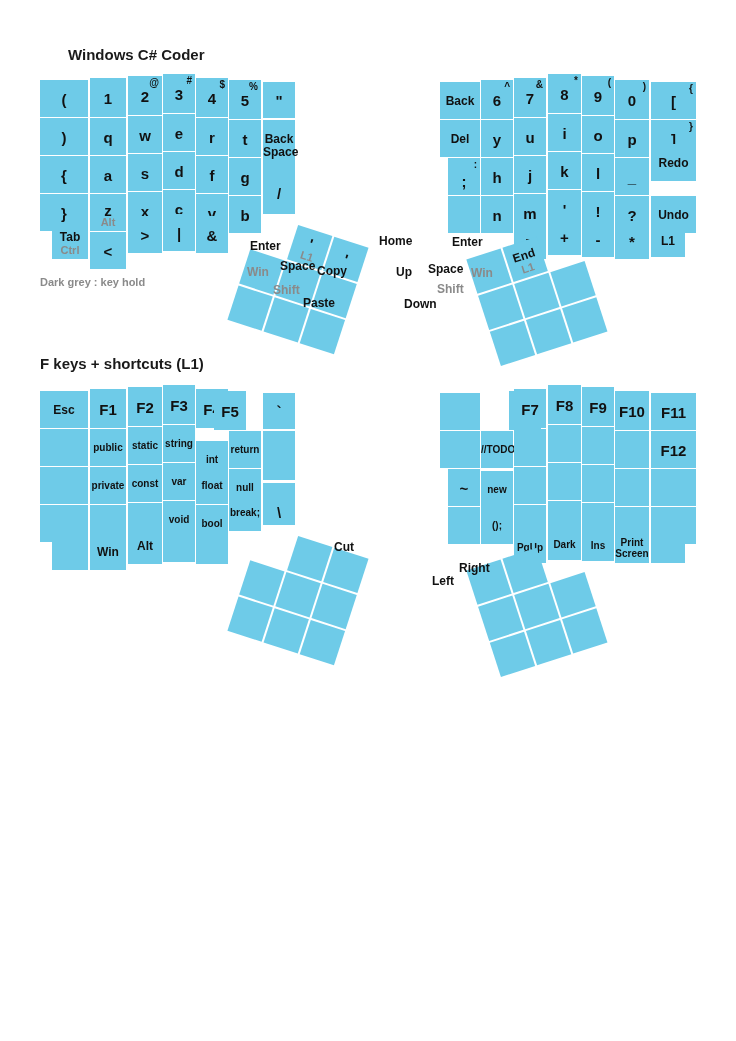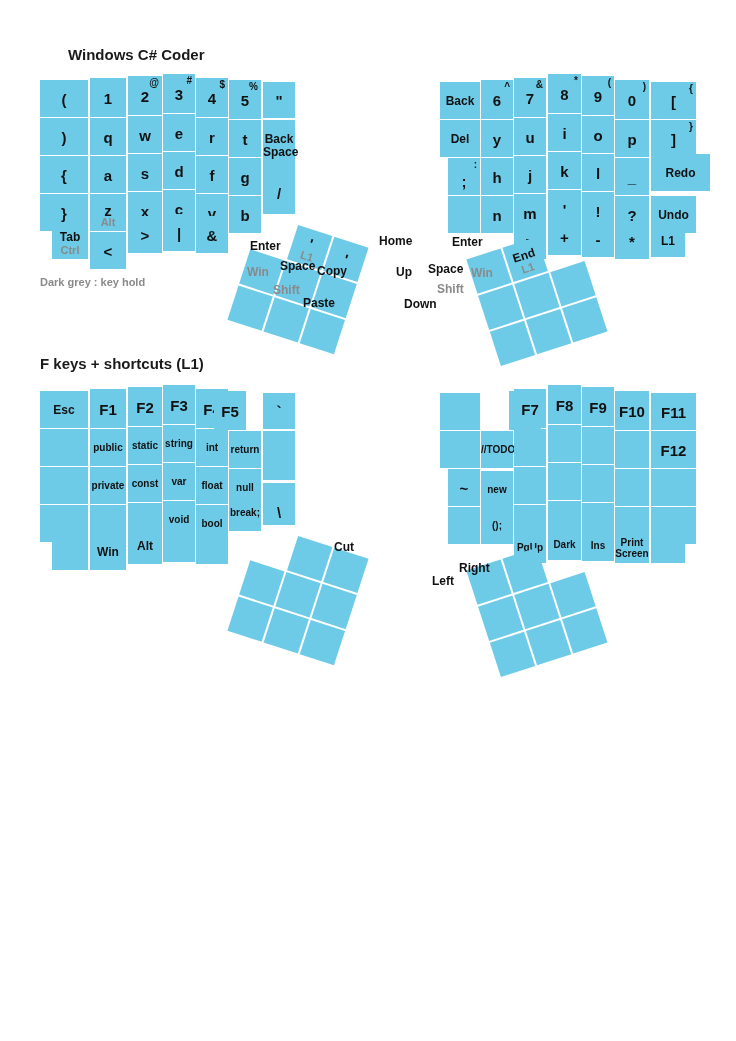--- a/index.html
+++ b/index.html
@@ -299,21 +299,21 @@
   </div>
   <div class="key" style="left:548px; top:152px; width:33px; height:37px;">
     <span class="lbl main">k</span>
   </div>
   <div class="key" style="left:582px; top:154px; width:32px; height:37px;">
     <span class="lbl main">l</span>
   </div>
   <div class="key" style="left:615px; top:158px; width:34px; height:37px;">
     <span class="lbl main">_</span>
   </div>
-  <div class="key" style="left:651px; top:154px; width:59px; height:37px;padding-left:28px;">
+  <div class="key" style="left:651px; top:144px; width:45px; height:37px;padding-left:28px;">
     <span class="lbl main small">Redo</span>
   </div>
 
   <div class="key" style="left:448px; top:196px; width:32px; height:37px;">
     <span class="lbl main"></span>
   </div>
   <div class="key" style="left:481px; top:196px; width:32px; height:37px;">
     <span class="lbl main">n</span>
   </div>
   <div class="key" style="left:514px; top:194px; width:32px; height:37px;">
@@ -399,21 +399,21 @@
   </div>
   <div class="key" style="left:90px; top:429px; width:36px; height:37px;">
     <span class="lbl main tiny">public</span>
   </div>
   <div class="key" style="left:128px; top:427px; width:34px; height:37px;">
     <span class="lbl main tiny">static</span>
   </div>
   <div class="key" style="left:163px; top:425px; width:32px; height:37px;">
     <span class="lbl main tiny">string</span>
   </div>
-  <div class="key" style="left:196px; top:429px; width:32px; height:37px;">
+  <div class="key" style="left:196px; top:441px; width:32px; height:37px;">
     <span class="lbl main tiny">int</span>
   </div>
   <div class="key" style="left:229px; top:431px; width:32px; height:37px;">
     <span class="lbl main tiny">return</span>
   </div>
   <div class="key" style="left:263px; top:431px; width:32px; height:49px;">
     <span class="lbl main tiny"></span>
   </div>
 
   <div class="key" style="left:40px; top:467px; width:48px; height:37px;">

